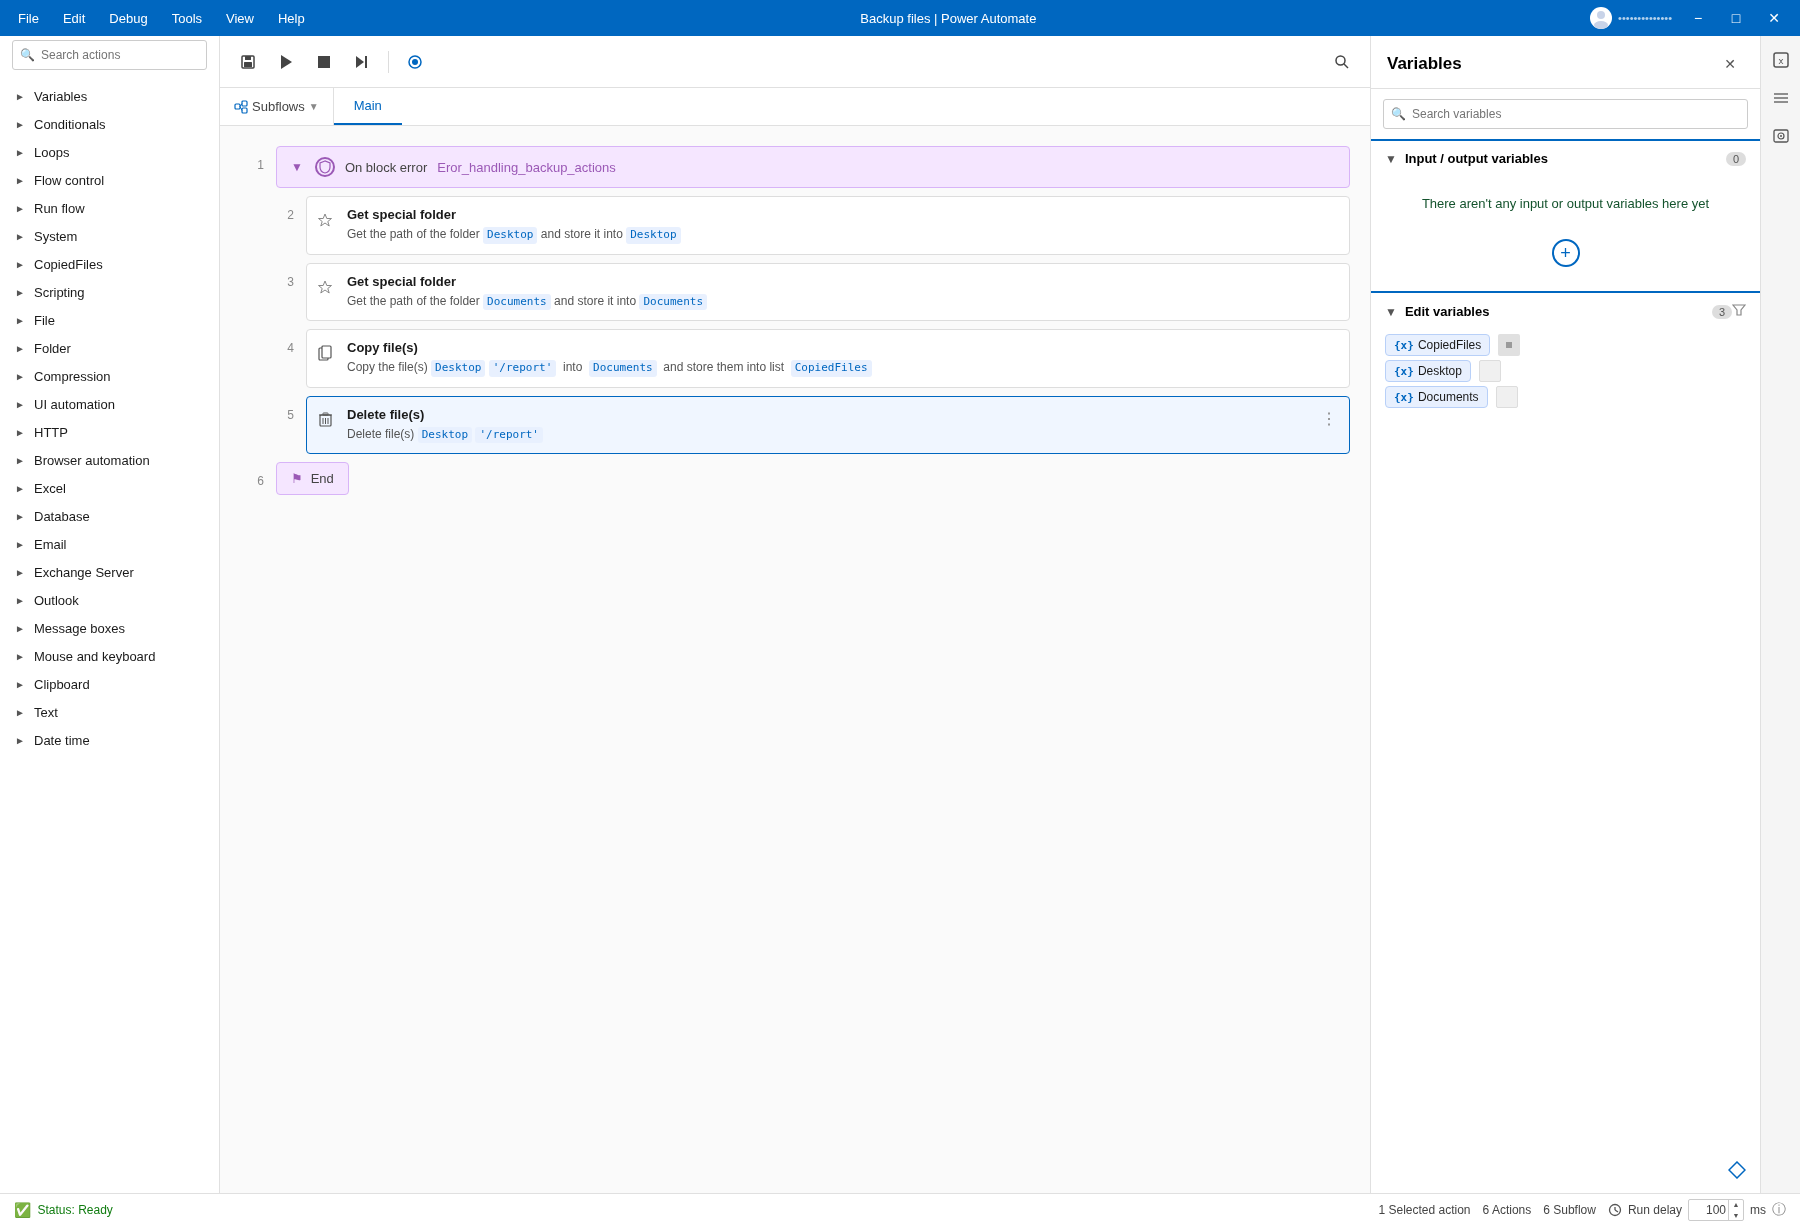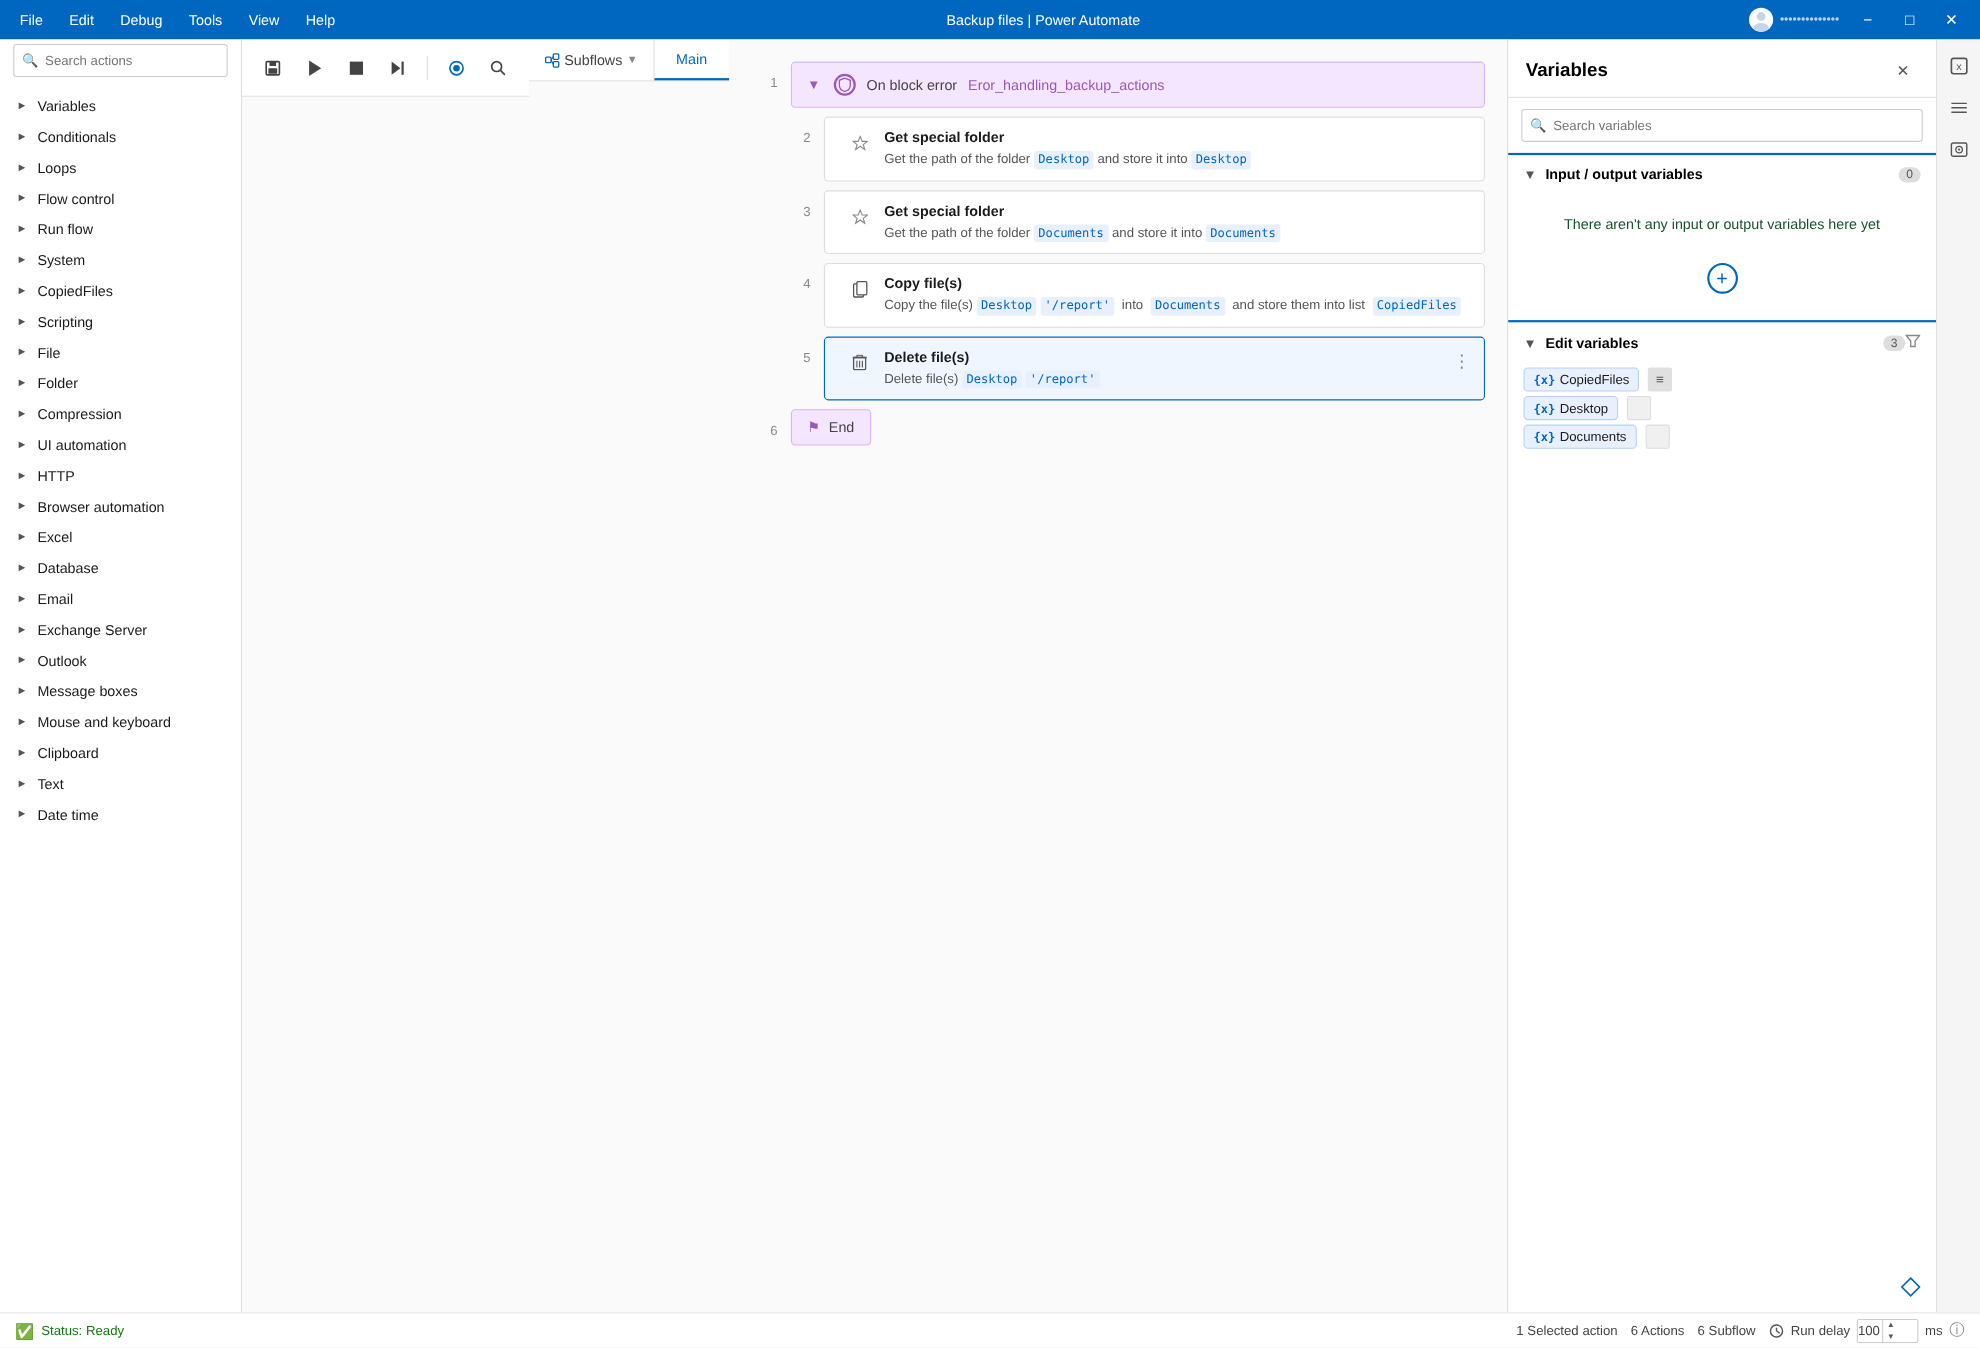--- a/index.html
+++ b/index.html
@@ -170,20 +170,21 @@
       cursor: pointer;
       font-size: 15px;
       color: #444;
       border-radius: 3px;
     }
 
     
     .content-area {
       flex: 1;
       display: flex;
+      flex-direction: column;
       background: #fafafa;
       overflow: hidden;
     }
 
     
     .tabs-bar {
       background: #fff;
       display: flex;
       align-items: stretch;
       border-bottom: 1px solid #e0e0e0;
@@ -232,21 +233,21 @@
       color: #888;
       font-size: 12px;
       padding-top: 12px;
       padding-right: 12px;
     }
     .flow-step-card {
       flex: 1;
       background: #fff;
       border: 1px solid #ddd;
       border-radius: 4px;
-      padding: 10px 20px;
+      padding: 10px 6px;
       display: flex;
       align-items: flex-start;
       gap: 10px;
       cursor: pointer;
       position: relative;
     }
     .flow-step-card.selected { border-color: #0067c0; background: #f0f6ff; }
     .flow-block-error {
       flex: 1;
       background: #f5e6ff;
@@ -546,21 +547,21 @@
       align-items: center;
       gap: 12px;
     }
     .run-delay-box {
       width: 56px;
       height: 22px;
       border: 1px solid #ccc;
       border-radius: 2px;
       display: flex;
       align-items: center;
-      justify-content: flex-start;
+      justify-content: flex-end;
       font-size: 12px;
       position: relative;
     }
     .run-delay-spinners {
       display: flex;
       flex-direction: column;
       height: 22px;
       border-left: 1px solid #ccc;
     }
     .run-delay-spinner {

